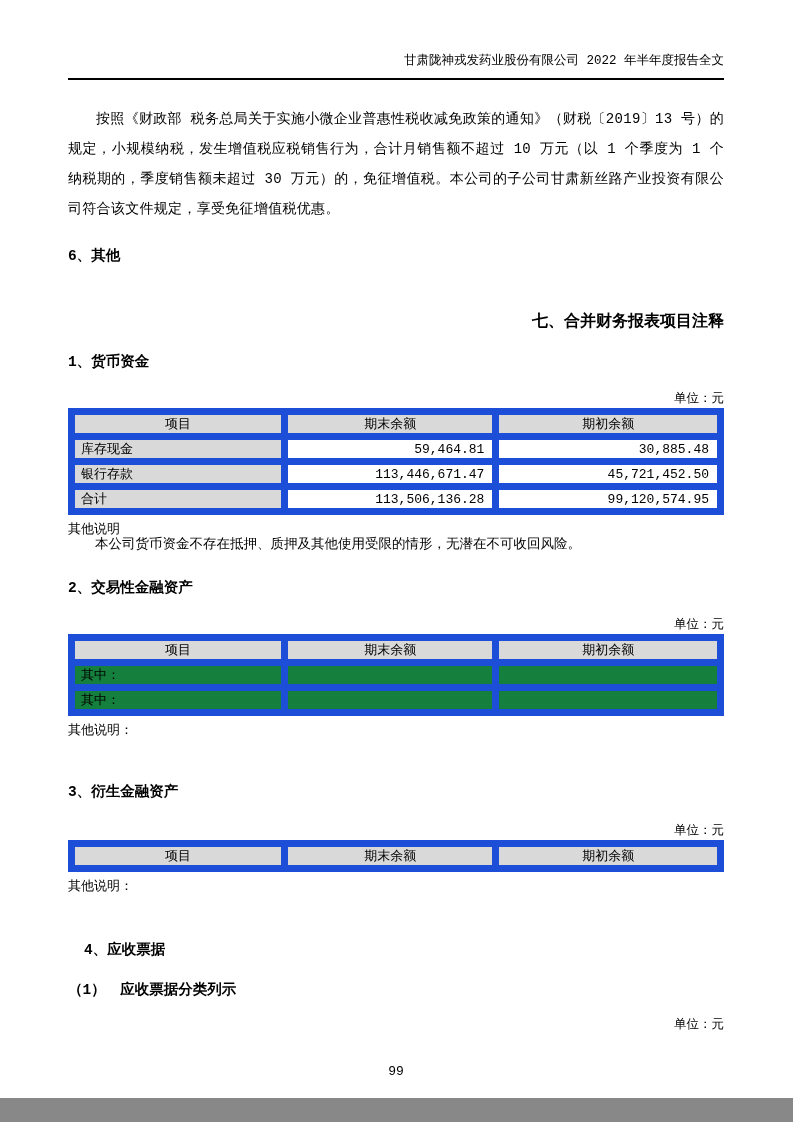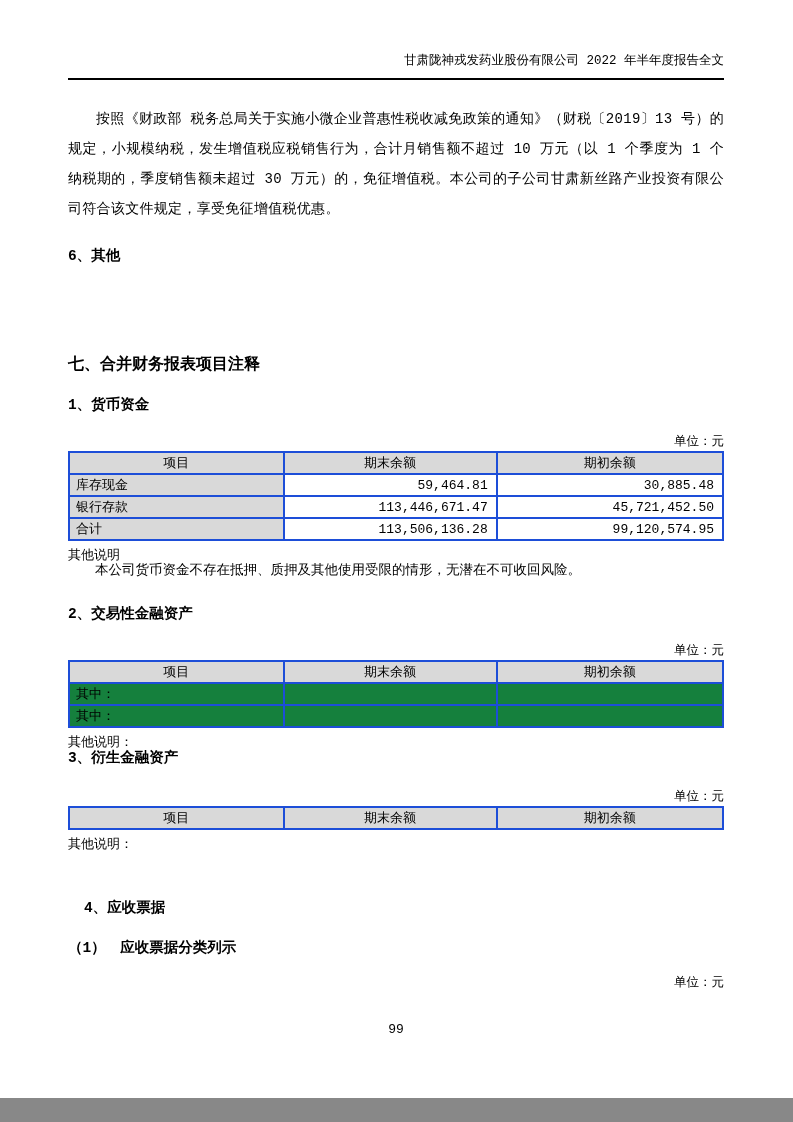--- a/index.html
+++ b/index.html
@@ -35,41 +35,41 @@
     font-size: 14.5px;
     font-weight: bold;
     line-height: 17px;
   }
   .h-big {
     font-size: 16px;
     font-weight: bold;
     line-height: 19px;
   }
   .mt-other   { margin-top: 24px; }
-  .mt-big     { margin-top: 91px; }
+  .mt-big     { margin-top: 48px; text-align: right; }
   .mt-sub1    { margin-top: 22px; }
   .unit {
     text-align: right;
     font-size: 12.5px;
     line-height: 14px;
   }
   .u1 { margin-top: 21px; }
   .u2 { margin-top: 21px; }
   .u3 { margin-top: 23px; }
   .u4 { margin-top: 19px; }
   table {
     width: 100%;
     border-collapse: collapse;
     table-layout: fixed;
     margin-top: 2px;
     border: 2px solid #2b2b2b;
     font-size: 13px;
   }
   td, th {
-    border: 2px solid #1d4ed8;
+    border: 7px solid #1d4ed8;
     height: 22px;
     font-weight: normal;
     padding: 0 8px;
     overflow: hidden;
     white-space: nowrap;
   }
   thead th { background: #d9d9d9; text-align: center; }
   td.c-item { background: #d9d9d9; text-align: left; padding-left: 6px; }
   td.c-num  { text-align: right; }
   tr.all-gray td { background: #15803d; }
@@ -77,21 +77,21 @@
     margin-top: 7px;
     font-size: 13px;
     line-height: 15px;
   }
   .note-text {
     font-size: 13.5px;
     line-height: 16px;
     text-indent: 2em;
   }
   .mt-sub2 { margin-top: 27px; }
-  .mt-sub3 { }
+  .mt-sub3 { margin-top: 46px; }
   .mt-sub4 { margin-top: 48px; margin-left: 16px; }
   .mt-sub4a { margin-top: 23px; }
   .page-num {
     margin-top: 33px;
     text-align: center;
     font-size: 13px;
     line-height: 14px;
   }
 </style>
 </head>

